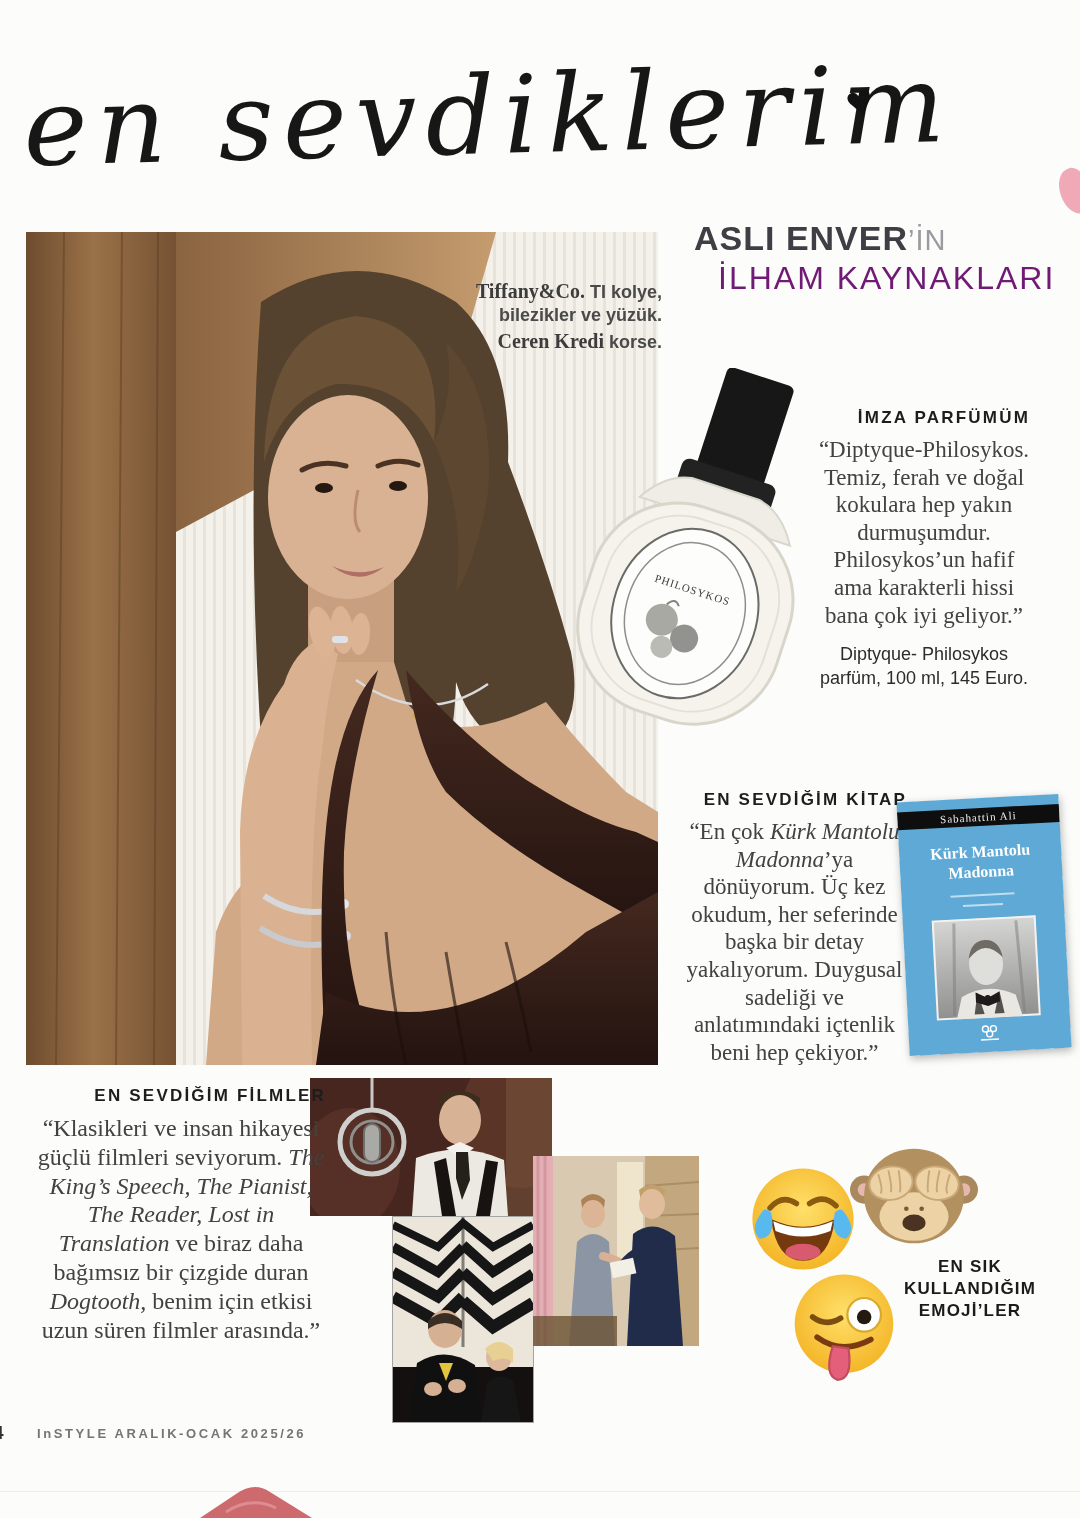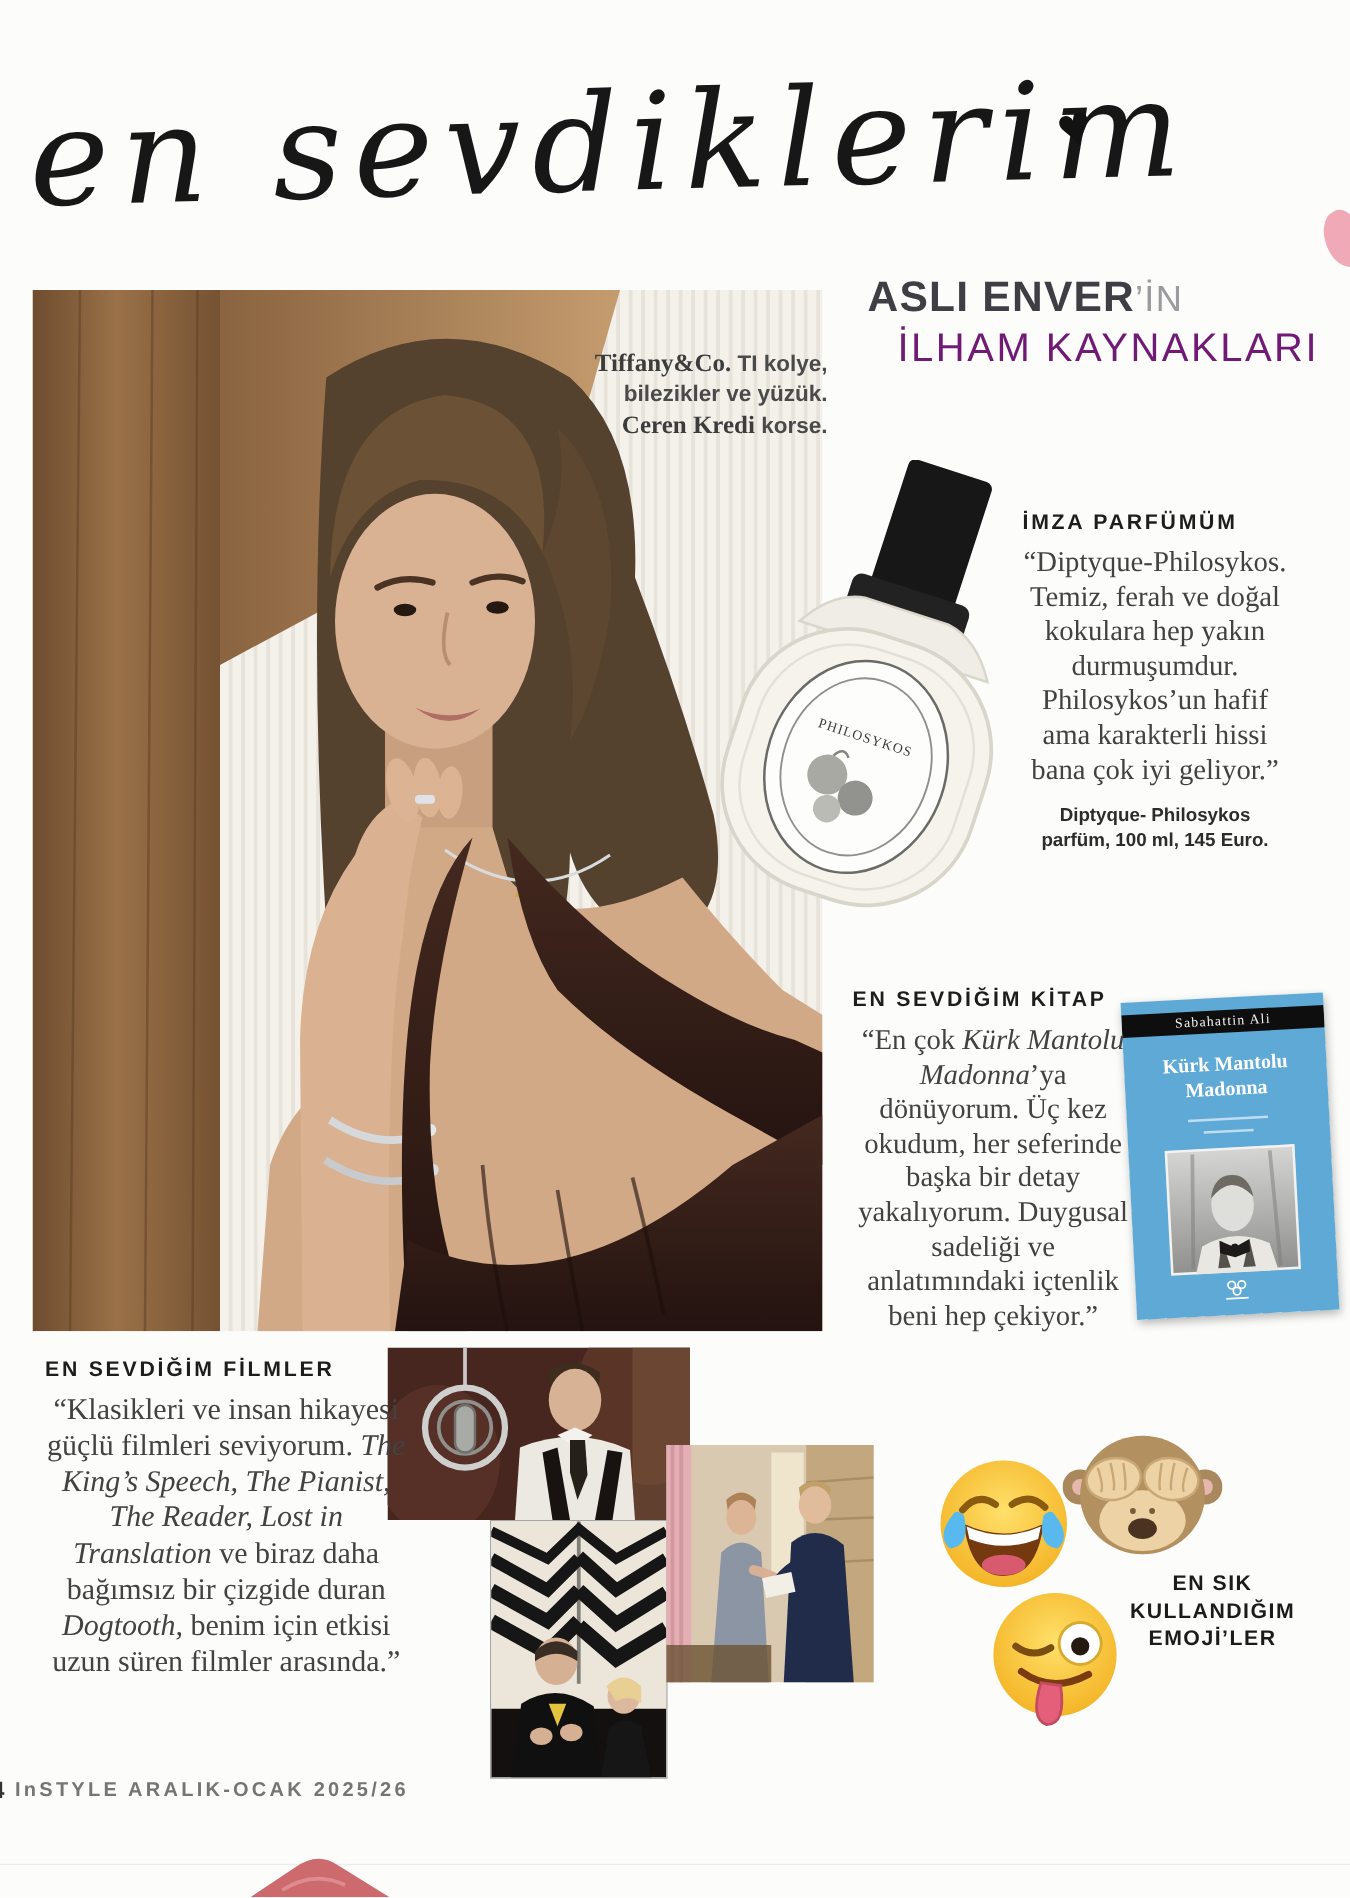--- a/index.html
+++ b/index.html
@@ -36,29 +36,29 @@
     left:436px;top:278px;width:226px;z-index:3;text-align:right;
     font-size:18px;line-height:1.3;color:#4a4a4a;font-weight:bold;
   }
   .credit .brand{font-family:"Liberation Serif",serif;font-size:20px;color:#3c3c3c;}
 
   
   .perfume-img{left:570px;top:368px;width:270px;height:360px;z-index:4;}
   .perfume-col{left:818px;top:408px;width:212px;z-index:5;text-align:center;}
   .label{
     font-size:17px;font-weight:bold;letter-spacing:2.2px;color:#1d1d1d;
-    text-align:left;margin-bottom:8px;
+    text-align:right;margin-bottom:8px;
   }
   .quote{
     font-family:"Liberation Serif",serif;font-size:24px;line-height:1.2;
     color:#424242;text-align:center;
   }
   .quote .it{font-style:italic;}
   .caption{
-    font-size:15px;font-weight:bold;color:#2c2c2c;line-height:1.3;text-align:center;
+    font-size:18px;font-weight:normal;color:#2c2c2c;line-height:1.3;text-align:center;
   }
   .perfume-col .quote{font-size:23px;}
   .perfume-col .caption{margin-top:14px;}
 
   
   .book-col{left:682px;top:790px;width:225px;z-index:5;text-align:center;}
   .book-col .quote{font-size:23px;}
   .book-caption{left:660px;top:1072px;width:268px;z-index:5;}
   .book-caption .it{font-style:italic;}
   .book-cover{
@@ -98,21 +98,21 @@
     left:896px;top:1256px;width:148px;z-index:4;text-align:center;
     font-size:17px;font-weight:bold;letter-spacing:1.2px;color:#1b1b1b;line-height:1.3;
   }
 
   
   .footer{left:0;top:1422px;width:600px;z-index:5;white-space:nowrap;}
   .footer .pnum{
     display:inline-block;margin-left:-7px;font-size:19px;font-weight:bold;color:#333333;vertical-align:middle;
   }
   .footer .issue{
-    display:inline-block;margin-left:4px;font-size:16px;font-weight:bold;
+    display:inline-block;margin-left:29px;font-size:13px;font-weight:bold;
     letter-spacing:2.6px;color:#757575;vertical-align:middle;
   }
   .edge-line{left:0;top:1491px;width:1080px;height:1px;background:#ececea;z-index:1;}
   .pink-brush{left:196px;top:1486px;width:120px;height:32px;z-index:2;}
 </style>
 </head>
 <body>
 
 <div class="page">
 

